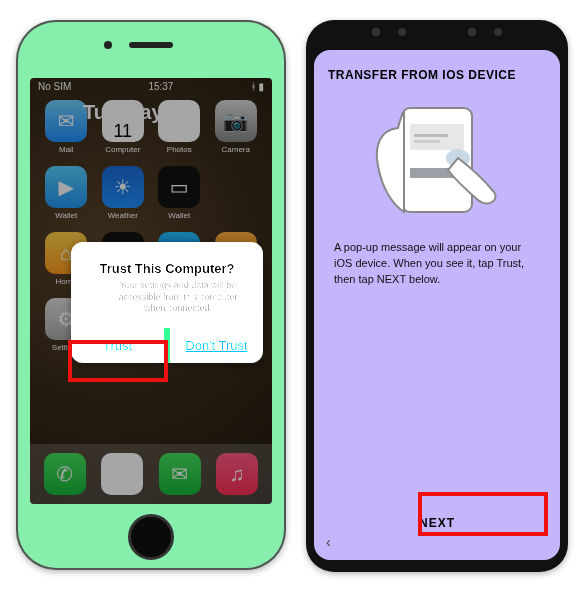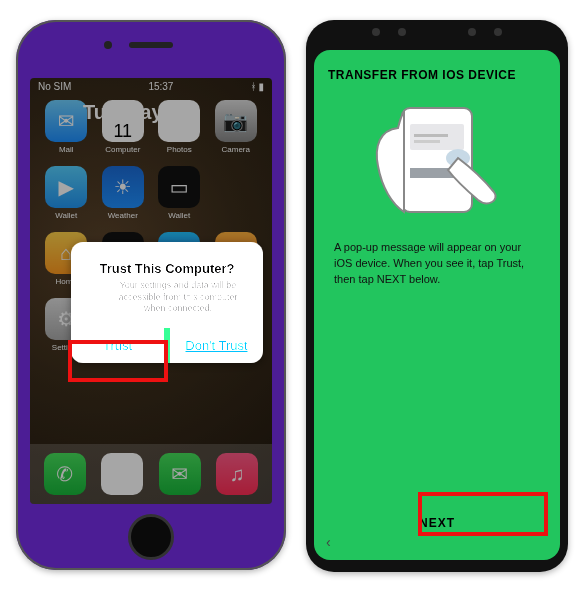--- a/index.html
+++ b/index.html
@@ -9,21 +9,21 @@
     background: #fff;
     font-family: -apple-system, "Helvetica Neue", Arial, sans-serif;
     position: relative;
     overflow: hidden;
   }
   
   .iphone {
     position: absolute;
     left: 16px; top: 20px;
     width: 270px; height: 550px;
-    background: #4c1d95;
+    background: #86efac;
     border-radius: 40px;
     box-shadow: 0 0 0 2px #555 inset, 0 2px 6px rgba(0,0,0,.3);
   }
   .iphone .speaker {
     position: absolute; top: 22px; left: 50%; transform: translateX(-50%);
     width: 44px; height: 6px; background: #222; border-radius: 3px;
   }
   .iphone .cam {
     position: absolute; top: 21px; left: 88px;
     width: 8px; height: 8px; background: #222; border-radius: 50%;
@@ -90,21 +90,21 @@
     background: #111; border-radius: 28px;
     box-shadow: 0 2px 6px rgba(0,0,0,.3);
   }
   .samsung .topband {
     position:absolute; top:8px; left:0; right:0; height:16px;
     display:flex; justify-content:center; gap:14px;
   }
   .samsung .dot { width:8px;height:8px;background:#333;border-radius:50%; margin:0 2px;}
   .samsung .screen {
     position: absolute; top: 30px; left: 8px; right: 8px; bottom: 12px;
-    background: #22c55e; border-radius: 16px; overflow: hidden;
+    background: #c4b5fd; border-radius: 16px; overflow: hidden;
     display: flex; flex-direction: column;
   }
   .sam-header {
     font-size: 12px; font-weight: 700; letter-spacing: .5px;
     padding: 18px 14px 14px; color:#000;
   }
   .illus-wrap { display:flex; justify-content:center; padding: 4px 0 10px; }
   .sam-text {
     font-size: 11px; color: #111; padding: 10px 20px 0; line-height: 1.45;
   }

